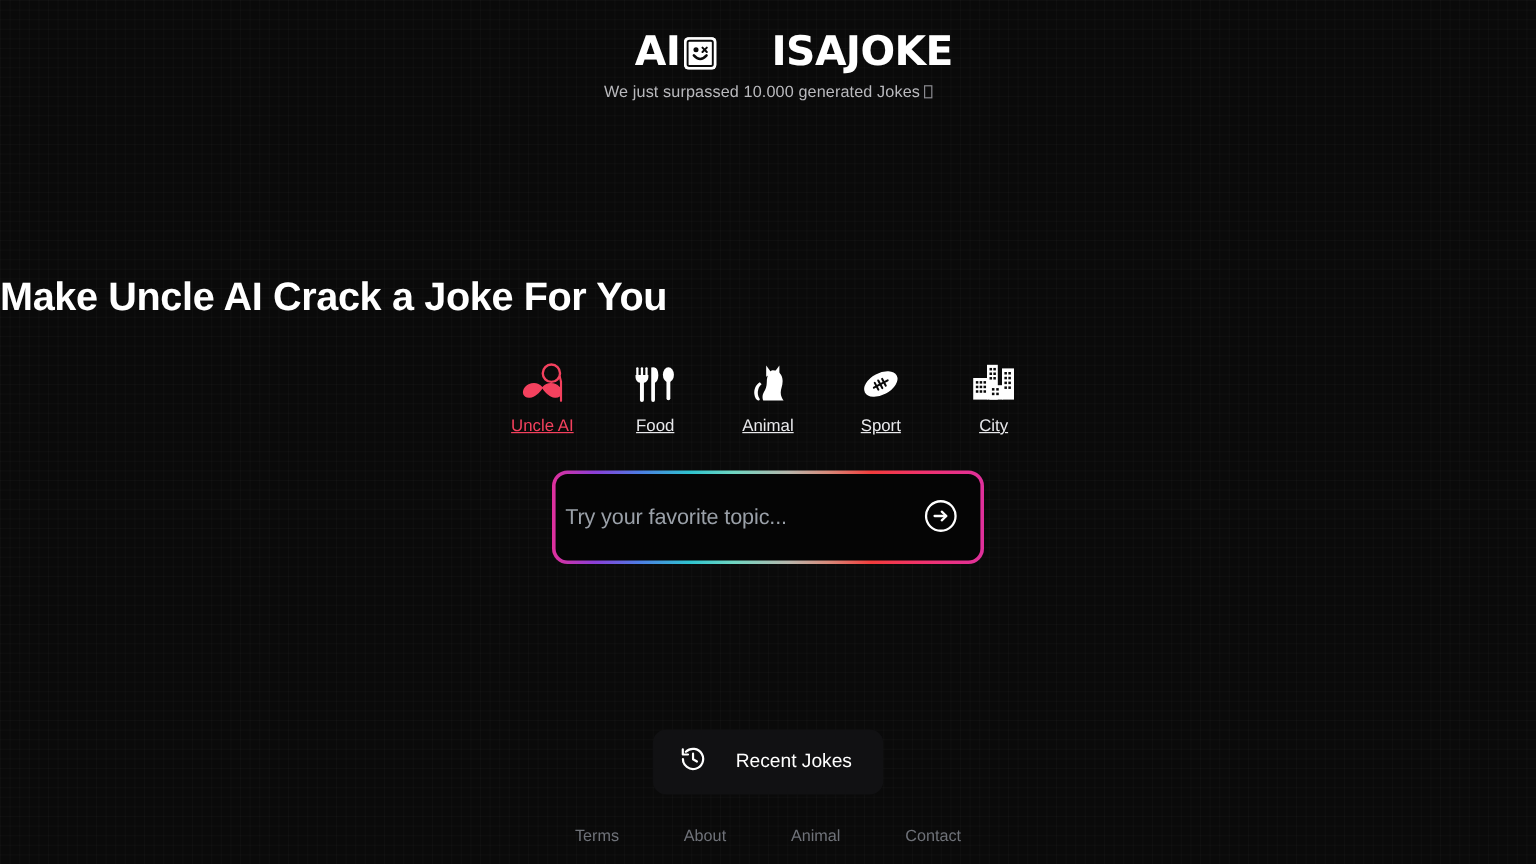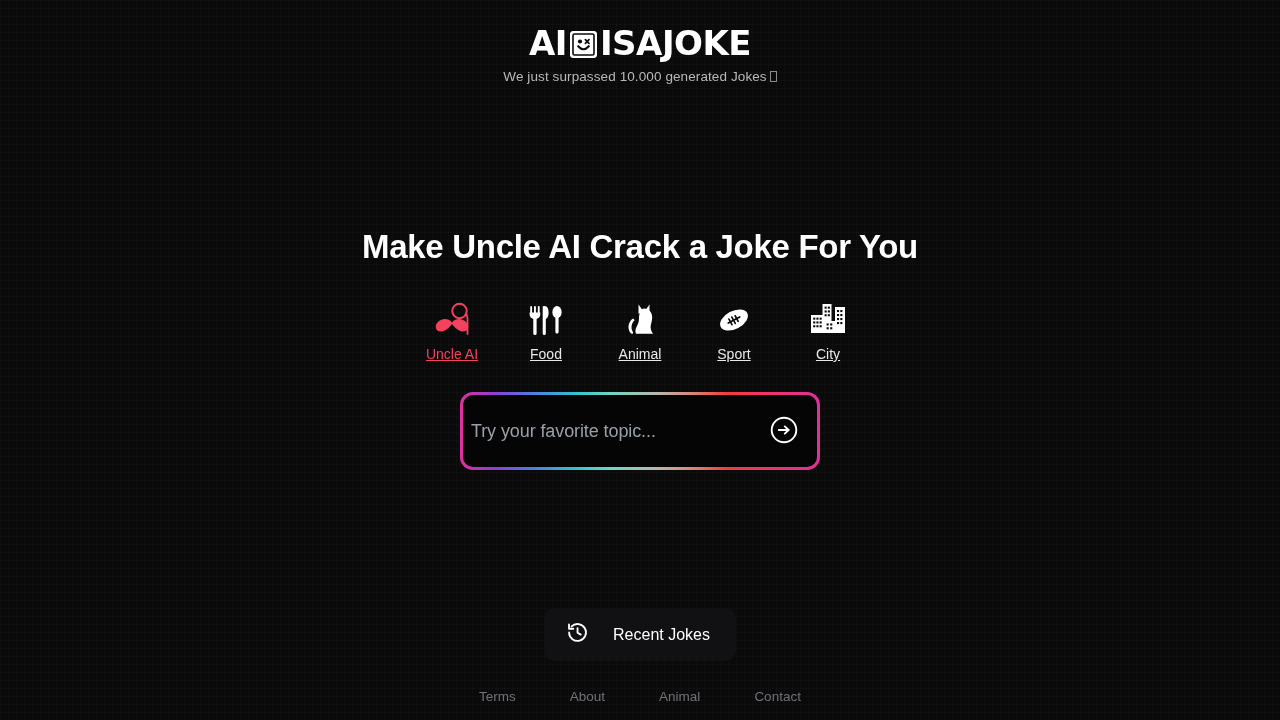--- a/index.html
+++ b/index.html
@@ -34,21 +34,21 @@
     align-items: center;
     justify-content: center;
     gap: 0px;
     font-weight: 800;
     font-size: 34px;
     letter-spacing: -0.5px;
     line-height: 1;
     color: #ffffff;
     font-family: "DejaVu Sans", sans-serif;
   }
-  .logo-part { display: inline-block; }
+  .logo-part { display: inline-block; margin-left: 43px; }
 
   .logo-mark {
     display: inline-block;
     width: 27px;
     height: 27px;
     background: #ffffff;
     border-radius: 4px;
     margin: 0 3px;
     position: relative;
     top: 1px;
@@ -80,21 +80,21 @@
     height: 720px;
     display: flex;
     flex-direction: column;
     align-items: center;
   }
 
   .headline {
     position: absolute;
     top: 228px;
     width: 100%;
-    text-align: center;
+    text-align: left;
     font-size: 33px;
     font-weight: 700;
     letter-spacing: -0.3px;
     color: #ffffff;
     white-space: nowrap;
   }
 
   
   .categories {
     position: absolute;

